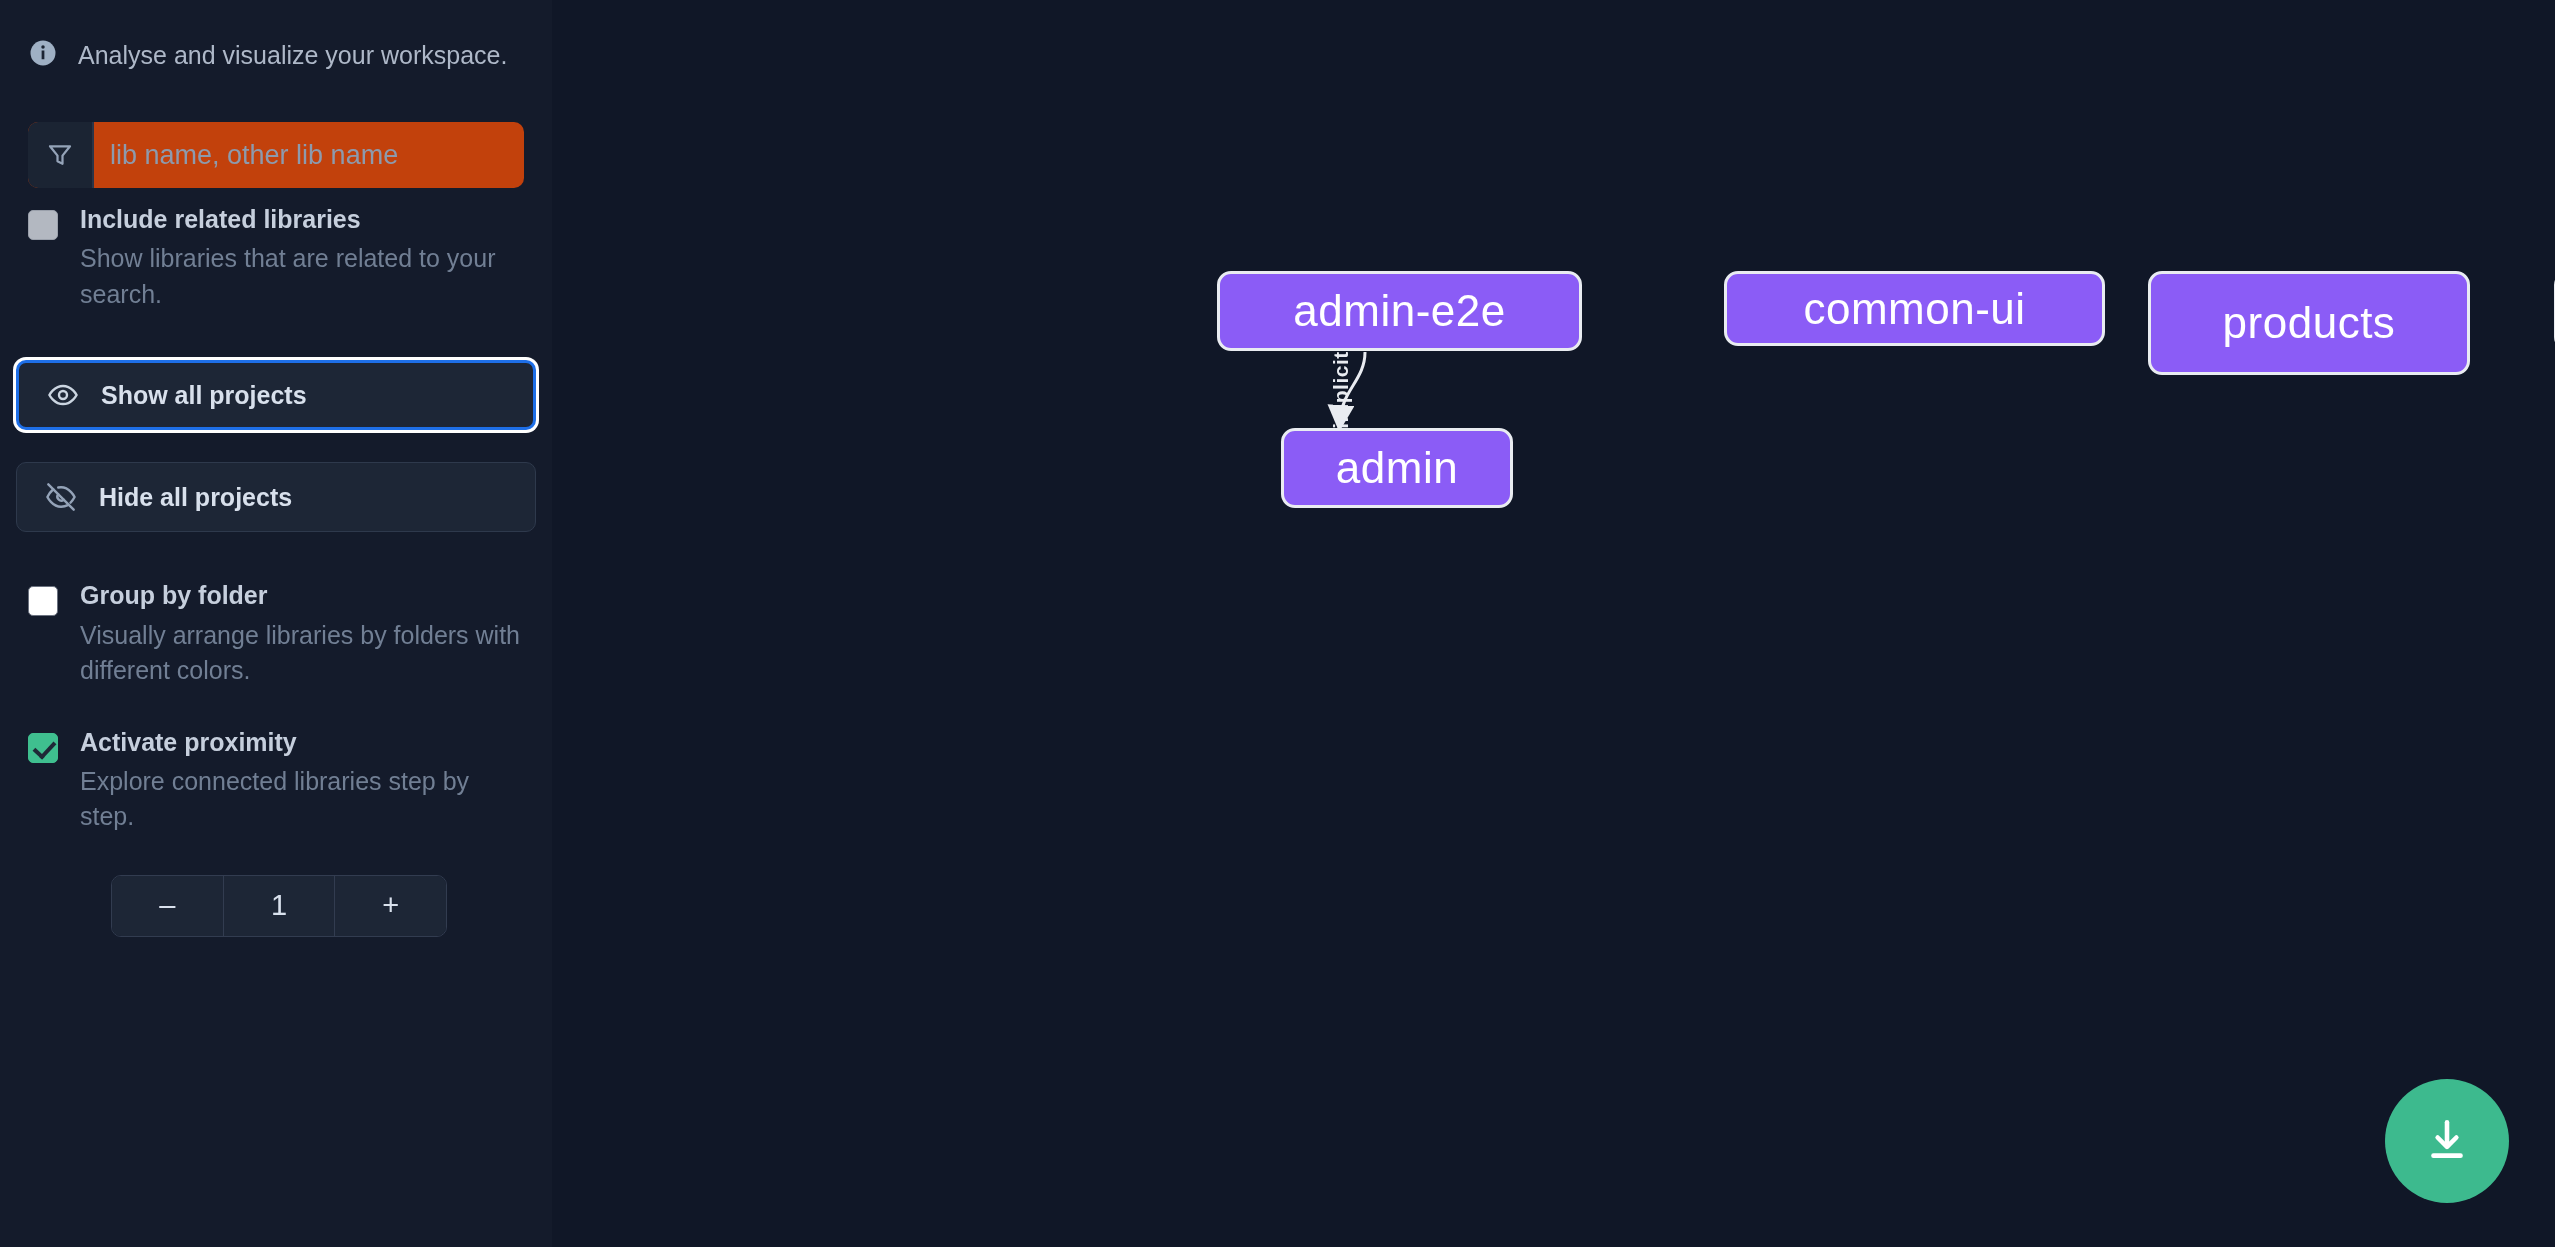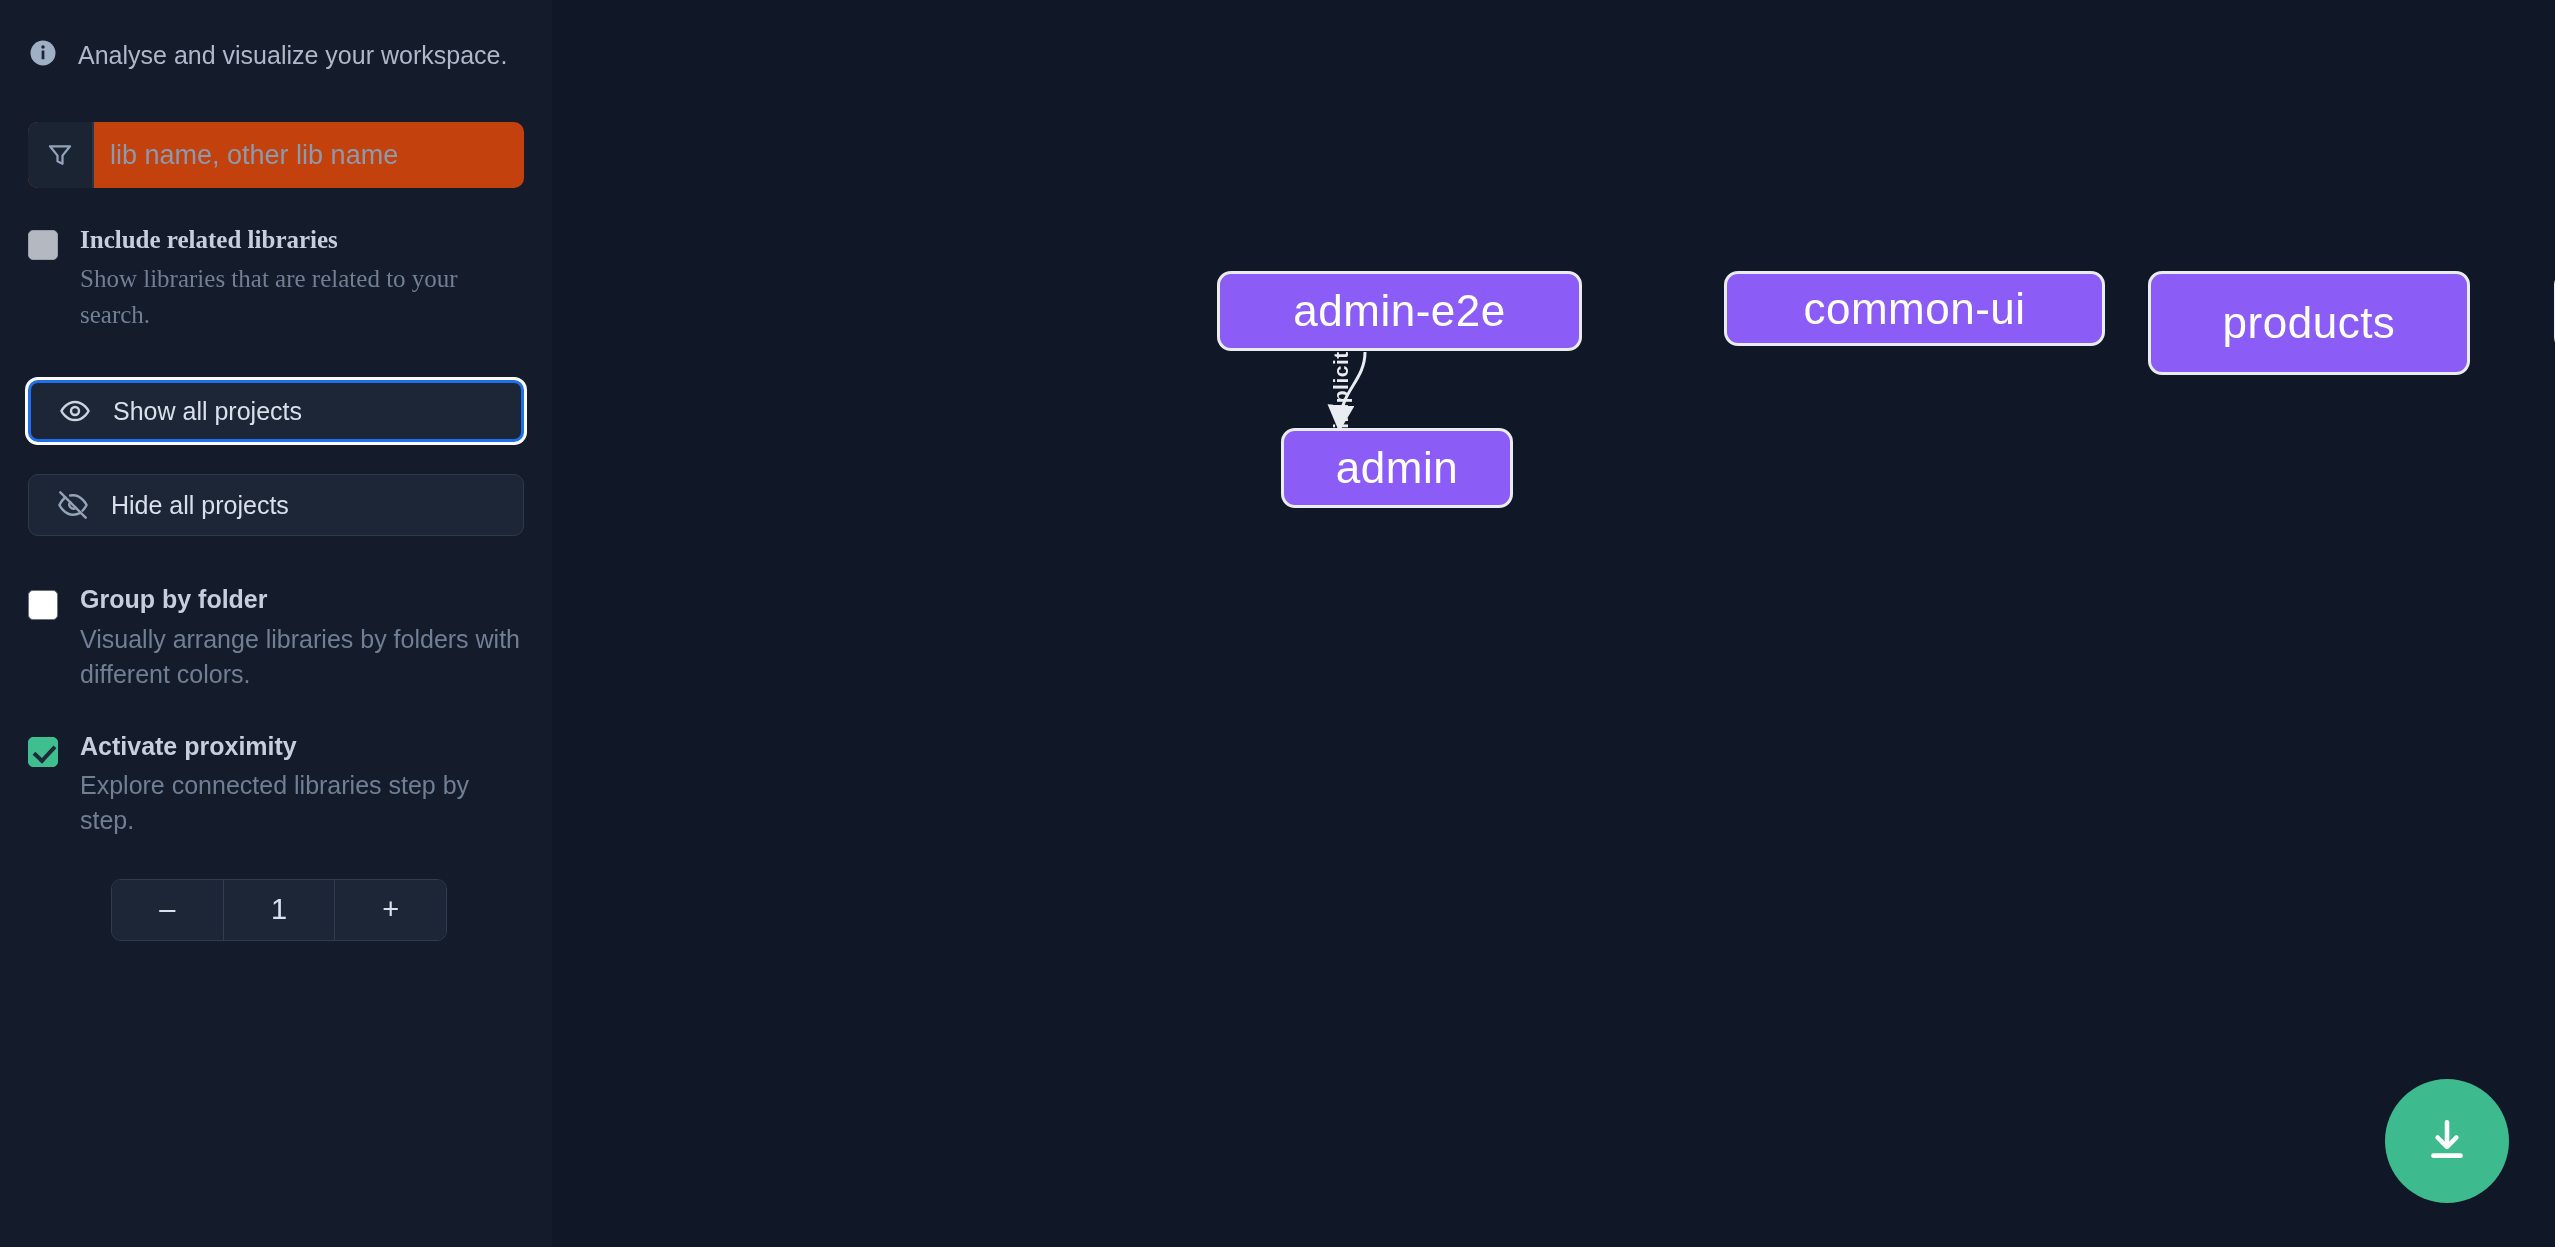--- a/index.html
+++ b/index.html
@@ -97,21 +97,21 @@
   }
   .filter-input::placeholder { color: #8d9aad; }
 
   
   .chk-row {
     display: flex;
     gap: 22px;
     padding: 0 28px;
     align-items: flex-start;
   }
-  .chk-row.first { margin-top: 36px; font-family: Liberation Serif, serif; }
+  .chk-row.first { margin-top: 16px; }
   .chk-box {
     flex: 0 0 auto;
     width: 30px; height: 30px;
     border-radius: 5px;
     margin-top: 6px;
     cursor: pointer;
     position: relative;
   }
   .chk-box.disabled { background: #b3b8c1; border: 1px solid #9aa0ab; }
   .chk-box.empty    { background: #ffffff; border: 1px solid #6b7280; }
@@ -135,33 +135,33 @@
   .chk-desc {
     font-size: 25px;
     color: #717f94;
     line-height: 1.42;
     margin-top: 6px;
     max-width: 470px;
   }
 
   
   .btn-big {
-    margin: 0 28px;
-    height: 62px;
+    margin: 0 16px;
+    height: 70px;
     border-radius: 10px;
     display: flex;
     align-items: center;
     gap: 22px;
     padding-left: 28px;
     background: #1d2636;
     border: 1px solid #2e394c;
     cursor: pointer;
     color: #d8e0ec;
     font-size: 25px;
-    font-weight: 400;
+    font-weight: 700;
   }
   .btn-big.focused {
     border: 3px solid #1e6fe8;
     box-shadow: 0 0 0 3px #ffffff;
   }
   .btn-big .bicon { flex: 0 0 auto; display:flex; }
 
   .spacer-36 { height: 38px; }
   .spacer-30 { height: 32px; }
   .spacer-46 { height: 48px; }

